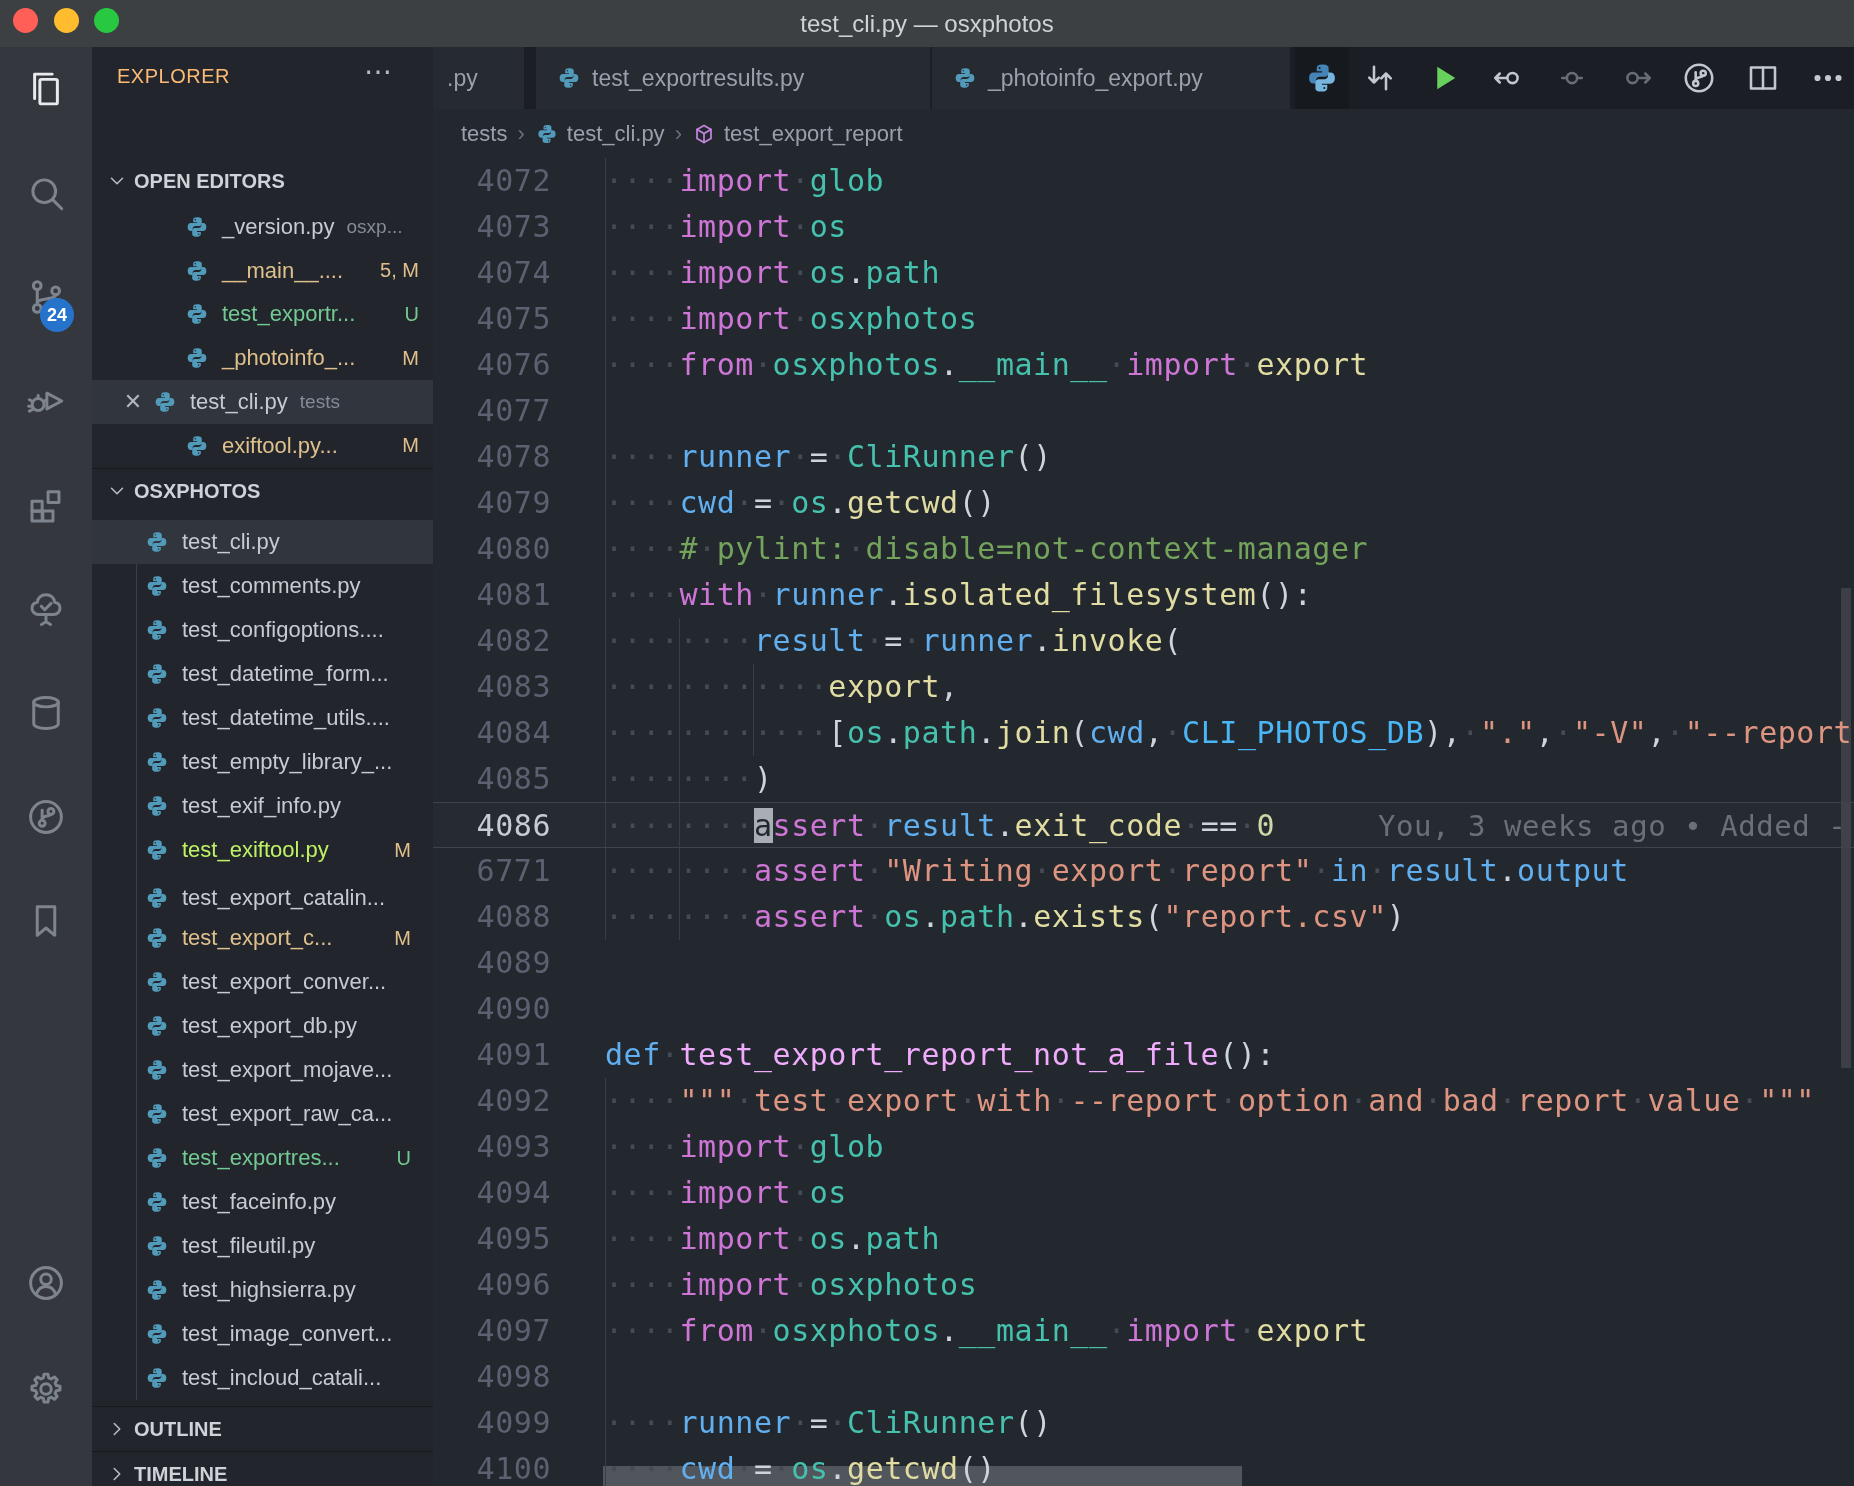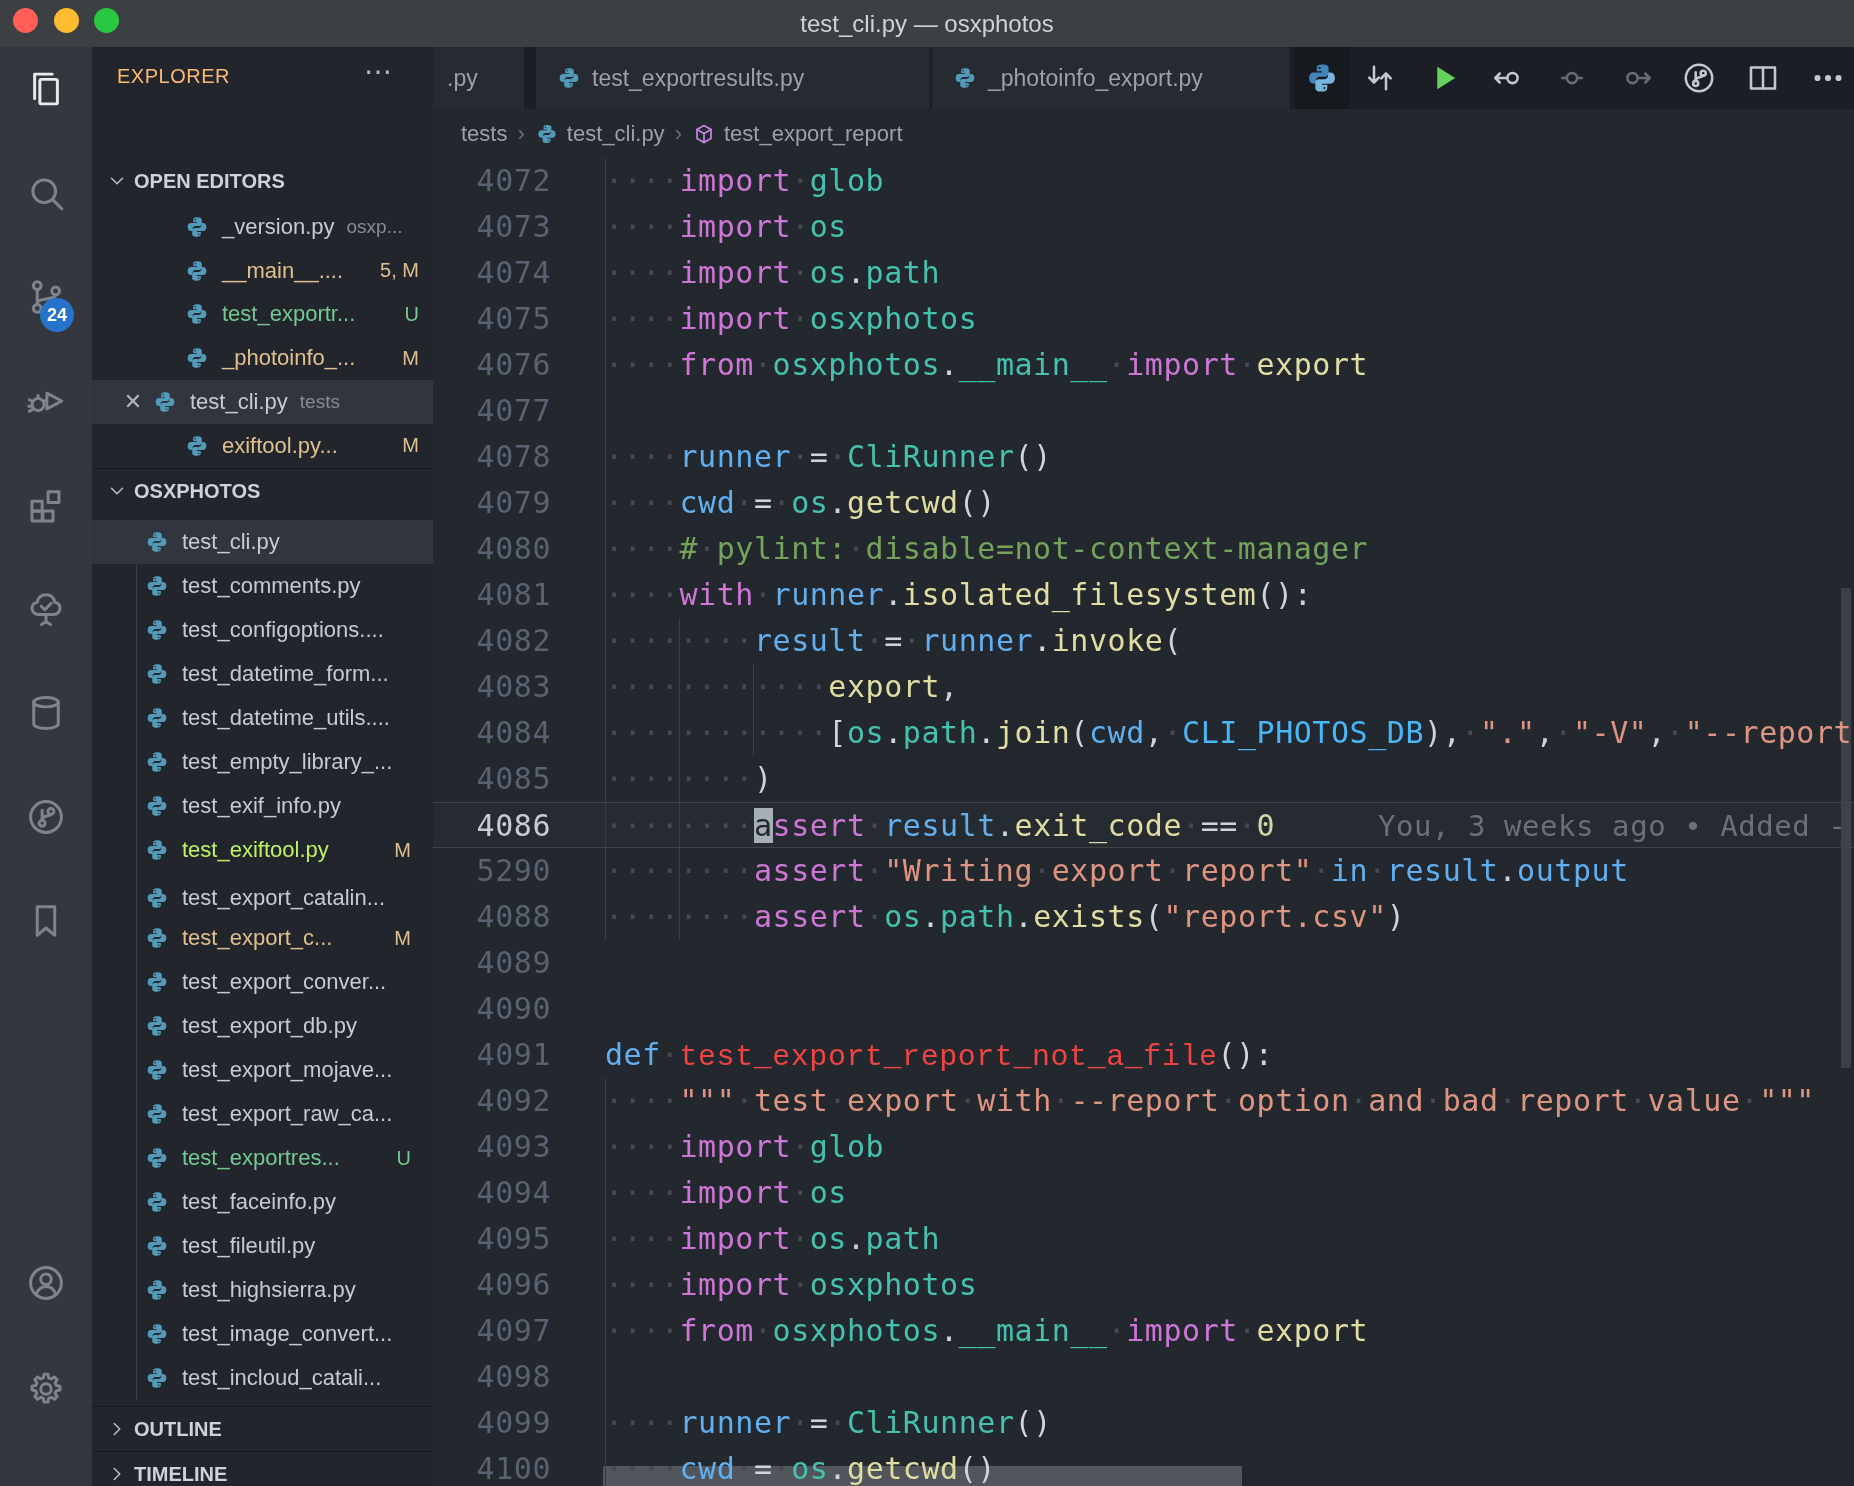--- a/index.html
+++ b/index.html
@@ -573,40 +573,40 @@
       <div class="cline cur" style="top: 644px;">
         <div class="guide" style="left: 172px;"></div>
         <div class="guide" style="left: 246.24px;"></div>
         <span class="ln">4086</span>
         <span class="src"><span class="wsdot">········</span><span class="cursorblk">a</span><span style="color: rgb(205, 118, 214);">ssert</span><span class="wsdot">·</span><span style="color: rgb(97, 175, 239);">result</span><span style="color: rgb(206, 212, 220);">.</span><span style="color: rgb(224, 220, 162);">exit_code</span><span class="wsdot">·</span><span style="color: rgb(206, 212, 220);">==</span><span class="wsdot">·</span><span style="color: rgb(204, 216, 166);">0</span></span>
         <span class="blame" style="color: rgb(105, 112, 119);">You, 3 weeks ago • Added -</span>
       </div>
       <div class="cline" style="top: 690px;">
         <div class="guide" style="left: 172px;"></div>
         <div class="guide" style="left: 246.24px;"></div>
-        <span class="ln">5290</span>
+        <span class="ln">6771</span>
         <span class="src"><span class="wsdot">········</span><span style="color: rgb(205, 118, 214);">assert</span><span class="wsdot">·</span><span style="color: rgb(221, 148, 128);">"Writing</span><span class="wsdot">·</span><span style="color: rgb(221, 148, 128);">export</span><span class="wsdot">·</span><span style="color: rgb(221, 148, 128);">report"</span><span class="wsdot">·</span><span style="color: rgb(97, 175, 239);">in</span><span class="wsdot">·</span><span style="color: rgb(97, 175, 239);">result</span><span style="color: rgb(206, 212, 220);">.</span><span style="color: rgb(97, 175, 239);">output</span></span>
       </div>
       <div class="cline" style="top: 736px;">
         <div class="guide" style="left: 172px;"></div>
         <div class="guide" style="left: 246.24px;"></div>
         <span class="ln">4088</span>
         <span class="src"><span class="wsdot">········</span><span style="color: rgb(205, 118, 214);">assert</span><span class="wsdot">·</span><span style="color: rgb(69, 193, 173);">os</span><span style="color: rgb(206, 212, 220);">.</span><span style="color: rgb(69, 193, 173);">path</span><span style="color: rgb(206, 212, 220);">.</span><span style="color: rgb(224, 220, 162);">exists</span><span style="color: rgb(206, 212, 220);">(</span><span style="color: rgb(221, 148, 128);">"report.csv"</span><span style="color: rgb(206, 212, 220);">)</span></span>
       </div>
       <div class="cline" style="top: 782px;">
         <span class="ln">4089</span>
         <span class="src"></span>
       </div>
       <div class="cline" style="top: 828px;">
         <span class="ln">4090</span>
         <span class="src"></span>
       </div>
       <div class="cline" style="top: 874px;">
         <span class="ln">4091</span>
-        <span class="src"><span style="color: rgb(97, 175, 239);">def</span><span class="wsdot">·</span><span style="color: #ef4444; font-family: Liberation Mono, monospace;">test_export_report_not_a_file</span><span style="color: rgb(206, 212, 220);">():</span></span>
+        <span class="src"><span style="color: rgb(97, 175, 239);">def</span><span class="wsdot">·</span><span style="color: #f0abfc;">test_export_report_not_a_file</span><span style="color: rgb(206, 212, 220);">():</span></span>
       </div>
       <div class="cline" style="top: 920px;">
         <div class="guide" style="left: 172px;"></div>
         <span class="ln">4092</span>
         <span class="src"><span class="wsdot">····</span><span style="color: rgb(221, 148, 128);">"""</span><span class="wsdot">·</span><span style="color: rgb(221, 148, 128);">test</span><span class="wsdot">·</span><span style="color: rgb(221, 148, 128);">export</span><span class="wsdot">·</span><span style="color: rgb(221, 148, 128);">with</span><span class="wsdot">·</span><span style="color: rgb(221, 148, 128);">--report</span><span class="wsdot">·</span><span style="color: rgb(221, 148, 128);">option</span><span class="wsdot">·</span><span style="color: rgb(221, 148, 128);">and</span><span class="wsdot">·</span><span style="color: rgb(221, 148, 128);">bad</span><span class="wsdot">·</span><span style="color: rgb(221, 148, 128);">report</span><span class="wsdot">·</span><span style="color: rgb(221, 148, 128);">value</span><span class="wsdot">·</span><span style="color: rgb(221, 148, 128);">"""</span></span>
       </div>
       <div class="cline" style="top: 966px;">
         <div class="guide" style="left: 172px;"></div>
         <span class="ln">4093</span>
         <span class="src"><span class="wsdot">····</span><span style="color: rgb(205, 118, 214);">import</span><span class="wsdot">·</span><span style="color: rgb(69, 193, 173);">glob</span></span>

